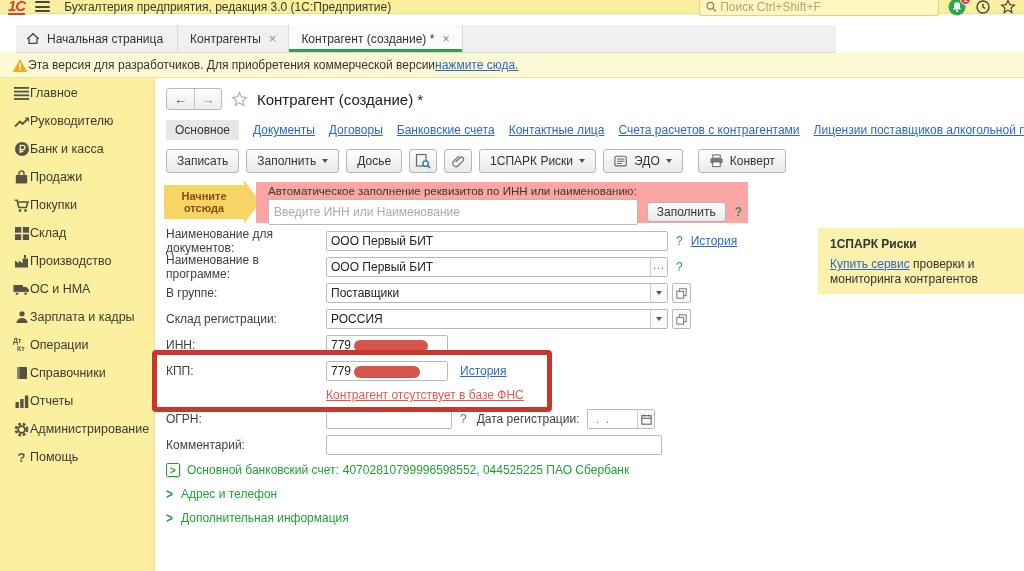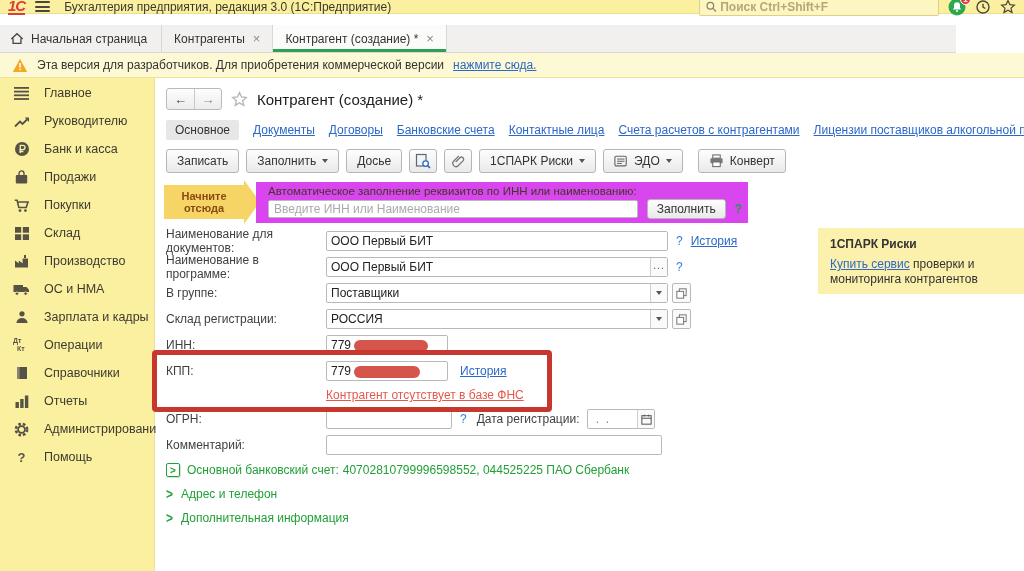--- a/index.html
+++ b/index.html
@@ -6,43 +6,43 @@
   *{box-sizing:border-box;font-family:"Liberation Sans",sans-serif;}
   .app{position:relative;width:1024px;height:571px;overflow:hidden;background:#fff;font-size:12px;color:#333;}
 
   
   .topbar{position:absolute;left:0;top:0;width:1024px;height:14px;background:#fbf0a0;display:flex;align-items:center;padding:0 8px;border-bottom:1px solid #ecdf8e;}
   .logo{color:#e03c31;font-weight:bold;font-size:15px;font-style:italic;letter-spacing:-1px;margin-right:10px;border-bottom:2px solid #e03c31;line-height:15px;}
   .burger{width:15px;height:11px;display:flex;flex-direction:column;justify-content:space-between;margin-right:14px;cursor:pointer;}
   .burger i{height:2px;background:#4a463c;border-radius:1px;}
   .apptitle{color:#3a382c;font-size:12px;}
   .search{display:flex;align-items:center;background:#fdf6c2;border:1px solid #e0d086;height:18px;width:240px;padding:0 5px;margin-left:auto;border-radius:2px;}
-  .search input{border:none;outline:none;background:transparent;font-size:12px;color:#7f1d1d;width:100%;font-weight:bold;}
+  .search input{border:none;outline:none;background:transparent;font-size:12px;color:#7f1d1d;width:100%;}
   .search input::placeholder{color:#b3a878;}
   .topicon{margin-left:9px;display:flex;align-items:center;position:relative;cursor:pointer;}
   .bellwrap{position:relative;}
   .badge{position:absolute;top:-4px;right:-5px;min-width:11px;height:11px;background:#e53935;border:1px solid #fff;border-radius:6px;color:#fff;font-size:8px;font-weight:bold;display:flex;align-items:center;justify-content:center;padding:0 2px;}
 
   
-  .tabbar{position:absolute;left:0;top:25px;width:956px;height:28px;background:#f1f0ee;border-bottom:1px solid #d9d8d4;display:flex;align-items:stretch;}
+  .tabbar{position:absolute;left:16px;top:25px;width:820px;height:28px;background:#f1f0ee;border-bottom:1px solid #d9d8d4;display:flex;align-items:stretch;}
   .hometab{display:flex;align-items:center;gap:7px;padding:0 14px 0 10px;color:#333;cursor:pointer;}
   .tab{display:flex;align-items:center;gap:8px;padding:0 12px;border-left:1px solid #d9d8d4;color:#333;cursor:pointer;position:relative;}
   .tab:last-of-type{border-right:1px solid #d9d8d4;}
   .tab.active{background:#fbfbf9;}
   .tab.active::after{content:'';position:absolute;left:0;right:0;bottom:0;height:3px;background:#2ea052;}
   .xclose{color:#8a8a8a;font-size:13px;line-height:1;cursor:pointer;}
   .xclose::before{content:'×';}
 
   
-  .warnbar{position:absolute;left:0;top:53px;width:1024px;height:25px;background:#fdf9d5;border-bottom:1px solid #ece393;display:flex;align-items:center;gap:9px;padding:0 12px;}
+  .warnbar{position:absolute;left:0;top:53px;width:1024px;height:25px;background:#fdf9d5;border-bottom:1px solid #ece393;display:flex;align-items:center;padding:0 12px;}
   a,.link{color:#2c68c8;text-decoration:underline;cursor:pointer;}
 
   
   .sidebar{position:absolute;left:0;top:78px;width:155px;height:493px;background:#fbf0a0;border-right:1px solid #eee094;padding-top:1px;}
-  .sb-item{height:28px;display:flex;align-items:center;gap:14px;padding-left:13px;cursor:pointer;color:#3c3a30;font-size:12.5px;}
+  .sb-item{height:28px;display:flex;align-items:center;gap:0;padding-left:13px;cursor:pointer;color:#3c3a30;font-size:12.5px;}
   .sb-ico{width:17px;height:16px;display:flex;align-items:center;justify-content:center;flex:none;color:#565246;}
   .dtkt{font-size:7px;font-weight:bold;color:#565246;line-height:1.1;display:flex;flex-direction:column;align-items:flex-start;}
   .dtkt .kt{margin-left:4px;}
   .qmark-sb{font-size:13px;font-weight:bold;color:#565246;}
 
   
   .main{position:absolute;left:156px;top:78px;width:868px;height:493px;background:#fff;}
 
   .hdr{position:absolute;left:0;top:8px;height:26px;display:flex;align-items:center;padding-left:10px;gap:9px;}
   .navgrp{display:flex;border:1px solid #b9b9b9;border-radius:3px;overflow:hidden;height:22px;background:linear-gradient(#fdfdfd,#ececec);}
@@ -57,24 +57,24 @@
 
   .toolbar{position:absolute;left:0;top:70px;height:26px;display:flex;align-items:center;gap:7px;padding-left:10px;}
   .btn{height:24px;border:1px solid #b5b5b5;border-radius:3px;background:linear-gradient(#fefefe,#e9e9e9);padding:0 10px;display:flex;align-items:center;gap:6px;font-size:12px;color:#333;cursor:pointer;}
   .btn.primary{background:linear-gradient(#fadd4f,#f3cb11);border-color:#c9ad33;font-weight:bold;color:#3a3000;}
   .btn.icon-only{width:28px;padding:0;justify-content:center;}
   .caret{width:0;height:0;border-left:3.5px solid transparent;border-right:3.5px solid transparent;border-top:4px solid #555;}
 
   
   .hint-arrow{position:absolute;left:8px;top:107px;width:80px;height:34px;background:#f6d466;display:flex;align-items:center;justify-content:center;font-size:11px;font-weight:bold;color:#8a4a12;text-align:center;line-height:1.1;}
   .hint-arrow::after{content:'';position:absolute;left:100%;top:-5px;border-top:22px solid transparent;border-bottom:22px solid transparent;border-left:16px solid #f6d466;}
-  .hint-panel{position:absolute;left:100px;top:104px;width:492px;height:41px;background:#d946ef;padding:3px 6px 0 12px;}
+  .hint-panel{position:absolute;left:100px;top:104px;width:492px;height:41px;background:#fca5a5;padding:3px 6px 0 12px;}
   .hint-cap{font-size:11.5px;color:#3e3a20;margin-bottom:2px;}
   .hint-row{display:flex;align-items:center;gap:9px;}
-  .hint-row input{width:380px;height:18px;border:1px solid #b9b9b9;border-radius:2px;padding:0 5px;font-size:12px;color:#333;}
+  .hint-row input{width:380px;height:26px;border:1px solid #b9b9b9;border-radius:2px;padding:0 5px;font-size:12px;color:#333;}
   .hint-row input::placeholder{color:#aaa;}
   .btn.small{height:20px;padding:0 9px;}
   .qmark-green{color:#1f9e45;font-weight:bold;font-size:12px;cursor:pointer;}
   .qmark-green::before{content:'?';}
   .qmark-blue{color:#2f7ed8;font-size:12px;cursor:pointer;}
   .qmark-blue::before{content:'?';}
 
   
   .formblock{position:absolute;left:0;top:150px;width:868px;}
   .row{display:flex;align-items:center;height:26px;padding-left:10px;}

